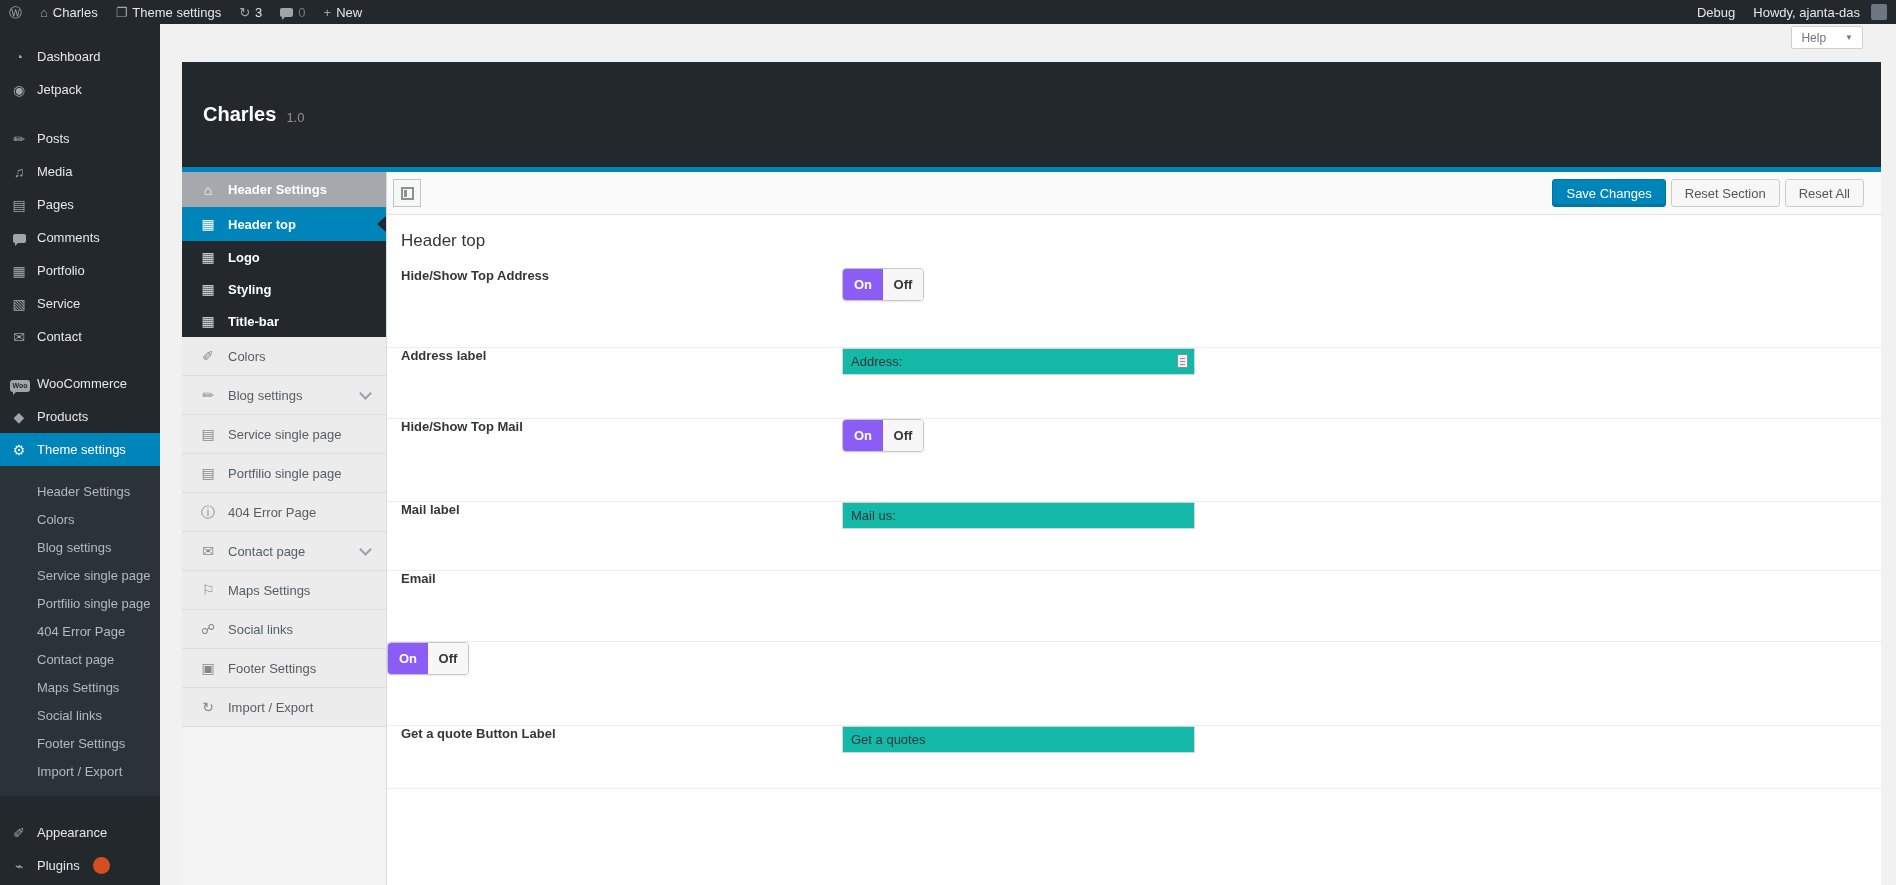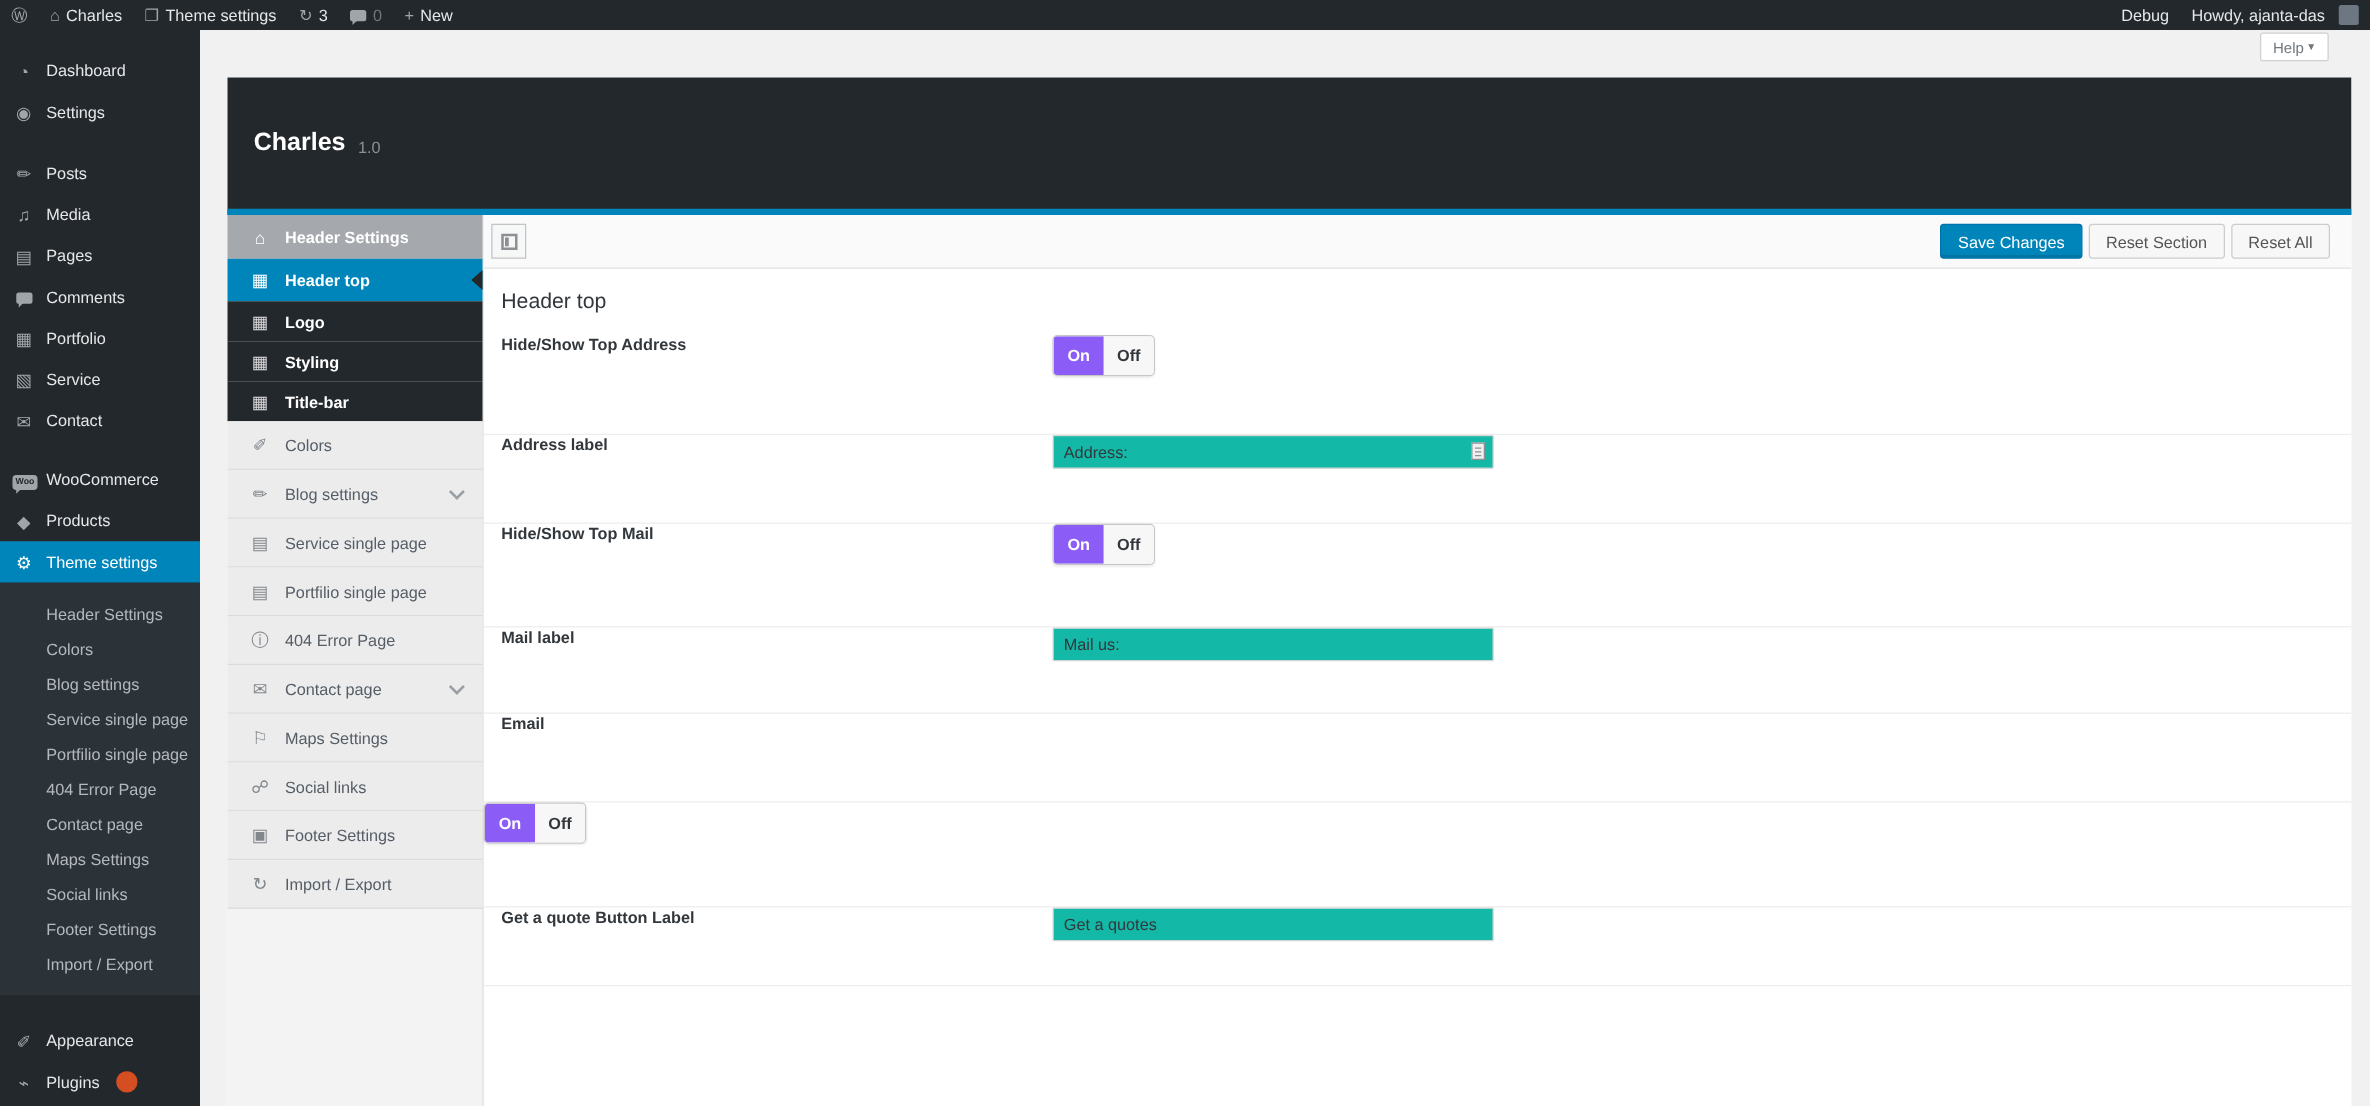--- a/index.html
+++ b/index.html
@@ -11,21 +11,21 @@
   .ab-item{display:flex;align-items:center;gap:5px;padding:0 9px;height:24px;cursor:pointer;}
   .ab-item .ico{color:#a0a5aa;font-size:13px;line-height:1;}
   .ab-right{margin-left:auto;display:flex;align-items:center;}
   .ab-count-dim{color:#72777c;}
   .wplogo{font-size:16px;color:#c3c6c9;}
   .bubble{display:inline-block;width:13px;height:9px;background:#a0a5aa;border-radius:2px;position:relative;}
   .bubble:after{content:"";position:absolute;left:2px;bottom:-3px;border:3px solid transparent;border-top-color:#a0a5aa;border-left-color:#a0a5aa;}
   .avatar{width:16px;height:16px;background:#6c7781;border-radius:2px;margin-left:6px;}
   
   .help-btn{position:absolute;top:26px;right:33px;height:21px;background:#ffffff;border:1px solid #d0d0d0;
-            color:#72777c;font-size:12px;display:flex;align-items:center;gap:2px;padding:0 9px;border-radius:2px;cursor:pointer;}
+            color:#72777c;font-size:12px;display:flex;align-items:center;gap:19px;padding:0 9px;border-radius:2px;cursor:pointer;}
   .help-btn .caret{font-size:8px;color:#72777c;}
   
   .sidebar{position:absolute;left:0;top:24px;width:160px;height:861px;background:#23282d;color:#e6e7e8;overflow:hidden;}
   .side-item{height:33px;display:flex;align-items:center;gap:9px;padding-left:10px;font-size:13px;cursor:pointer;}
   .side-item .ico{width:18px;text-align:center;color:#a0a5aa;font-size:14px;line-height:1;}
   .side-item.active{background:#0085ba;color:#fff;position:relative;}
   .side-item.active .ico{color:#fff;}
   .gap16{height:16px;} .gap14{height:14px;} .gap20{height:20px;} .mt16{margin-top:16px;}
   .submenu{background:#2c3338;padding:12px 0 10px 0;}
   .sub-item{height:28px;line-height:28px;padding-left:37px;color:#b4b9be;font-size:13px;cursor:pointer;}
@@ -125,21 +125,21 @@
   <span class="caret">▼</span>
 </div>
 
 <div class="sidebar">
   <div class="side-item mt16">
     <span class="ico">◔</span>
     <span>Dashboard</span>
   </div>
   <div class="side-item">
     <span class="ico">◉</span>
-    <span>Settings</span>
+    <span>Jetpack</span>
   </div>
   <div class="gap16"></div>
   <div class="side-item">
     <span class="ico">✏</span>
     <span>Posts</span>
   </div>
   <div class="side-item">
     <span class="ico">♫</span>
     <span>Media</span>
   </div>

